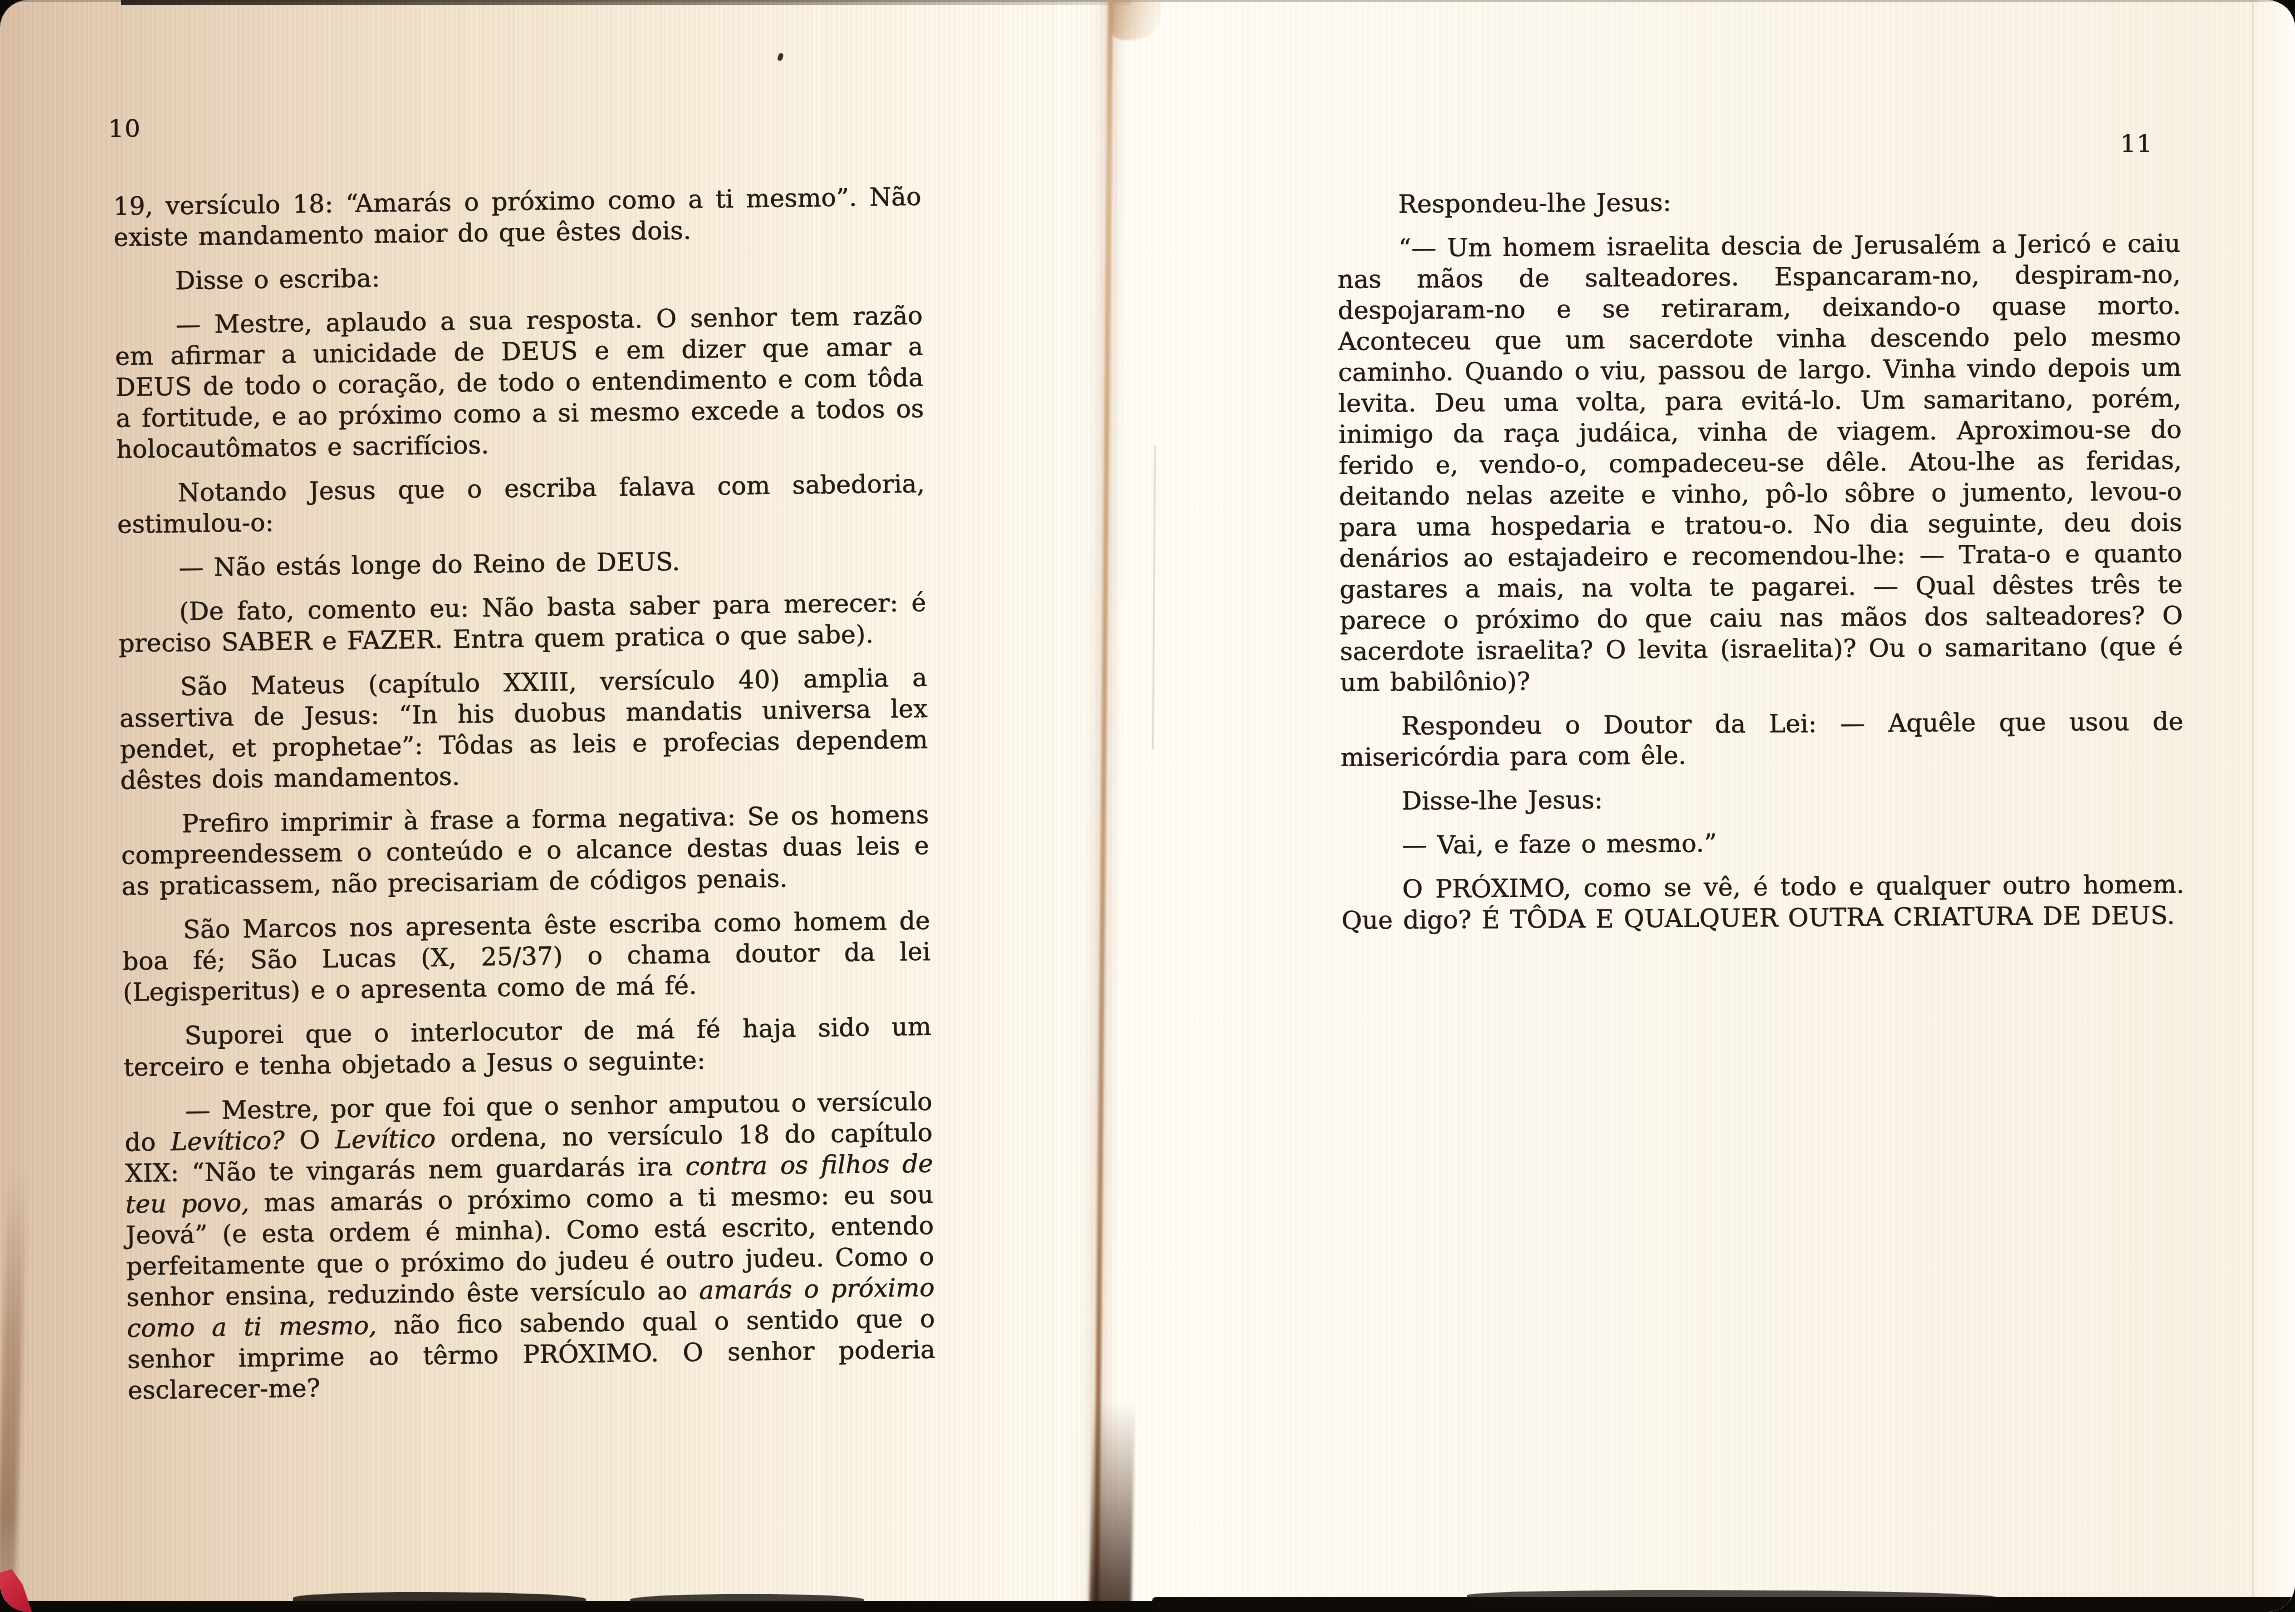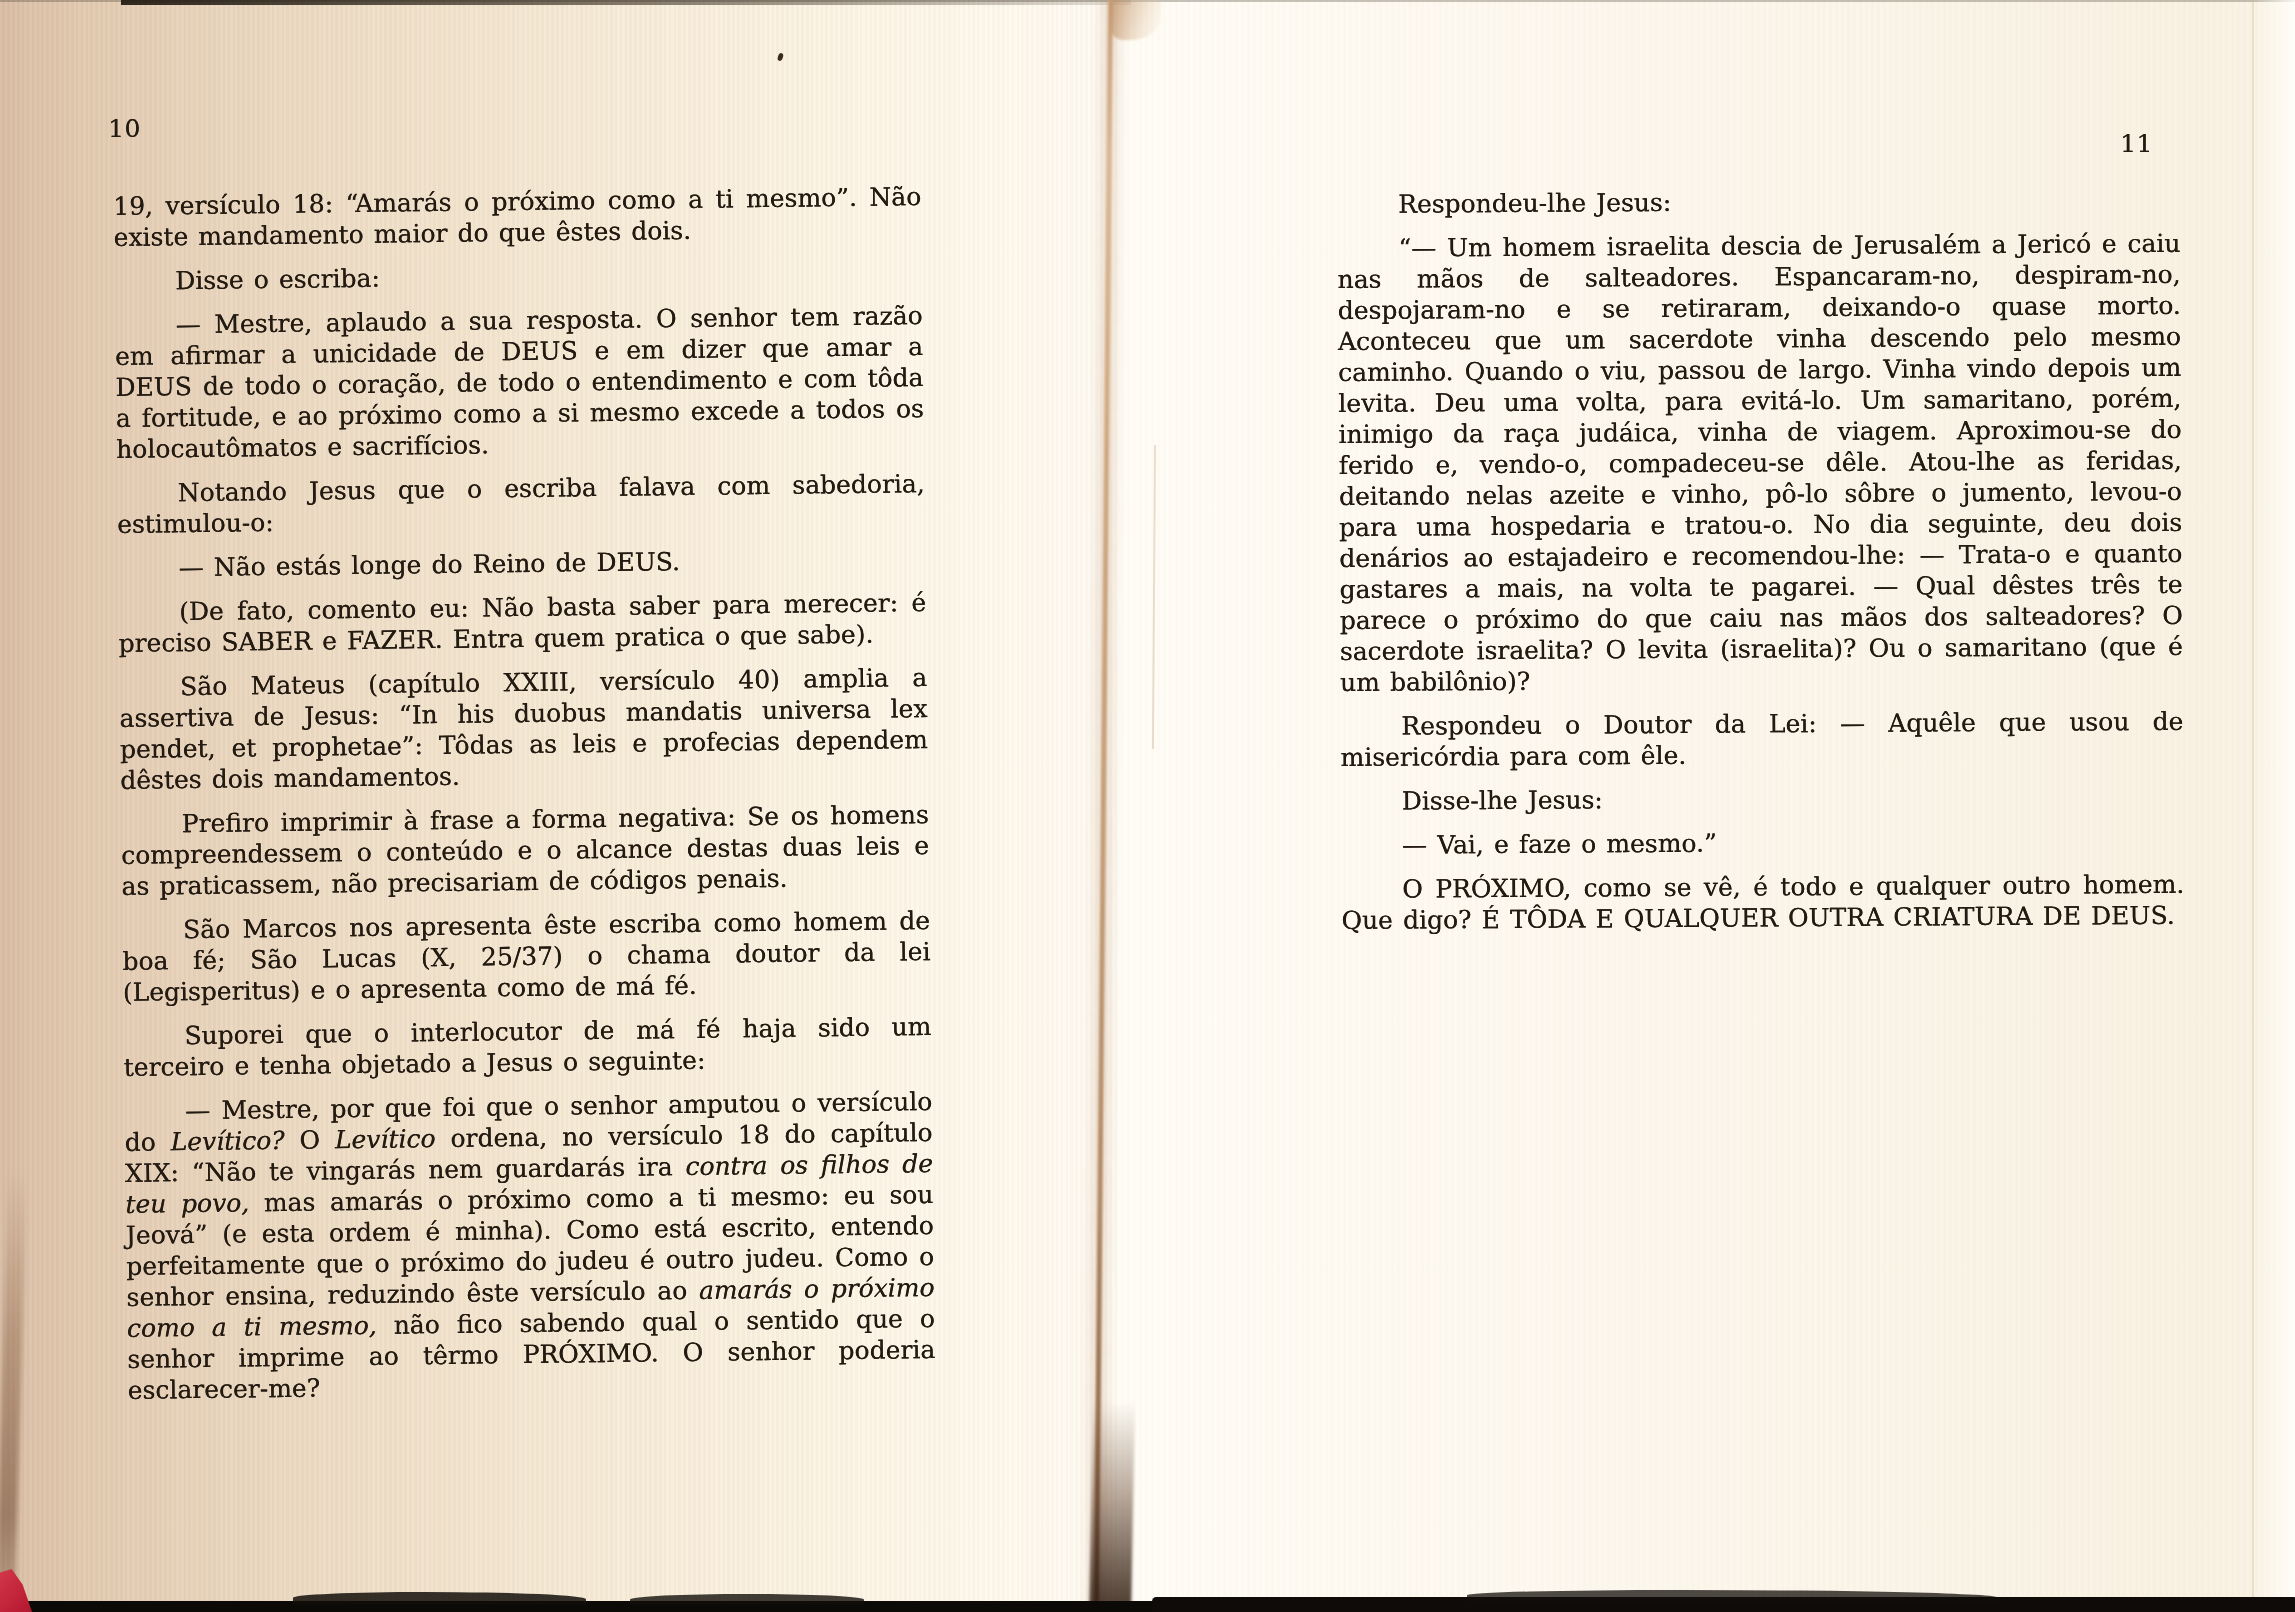--- a/index.html
+++ b/index.html
@@ -2,20 +2,21 @@
 <html style="font-size:8.7px"><head>
 <meta charset="utf-8">
 <style>
   html,body{margin:0;padding:0;background:#0c0a07;}
   .scan{
     position:relative;
     width:2295px;height:1612px;
     overflow:hidden;
     font-family:"DejaVu Serif","Liberation Serif",serif;
     color:#231a11;
+    border-radius:28px;
   }
   
   .page-left{
     position:absolute;left:0;top:0;width:1118px;height:1612px;
     background:linear-gradient(to right,
       #d9bda5 0%, #e2cab1 8%, #e9d5bd 20%, #efdfc8 34%,
       #f5e9d4 50%, #f9efdd 64%, #fdf6e8 80%, #fffaf0 94%, #fffcf4 100%);
   }
   .page-left::after{
     content:"";position:absolute;inset:0;

